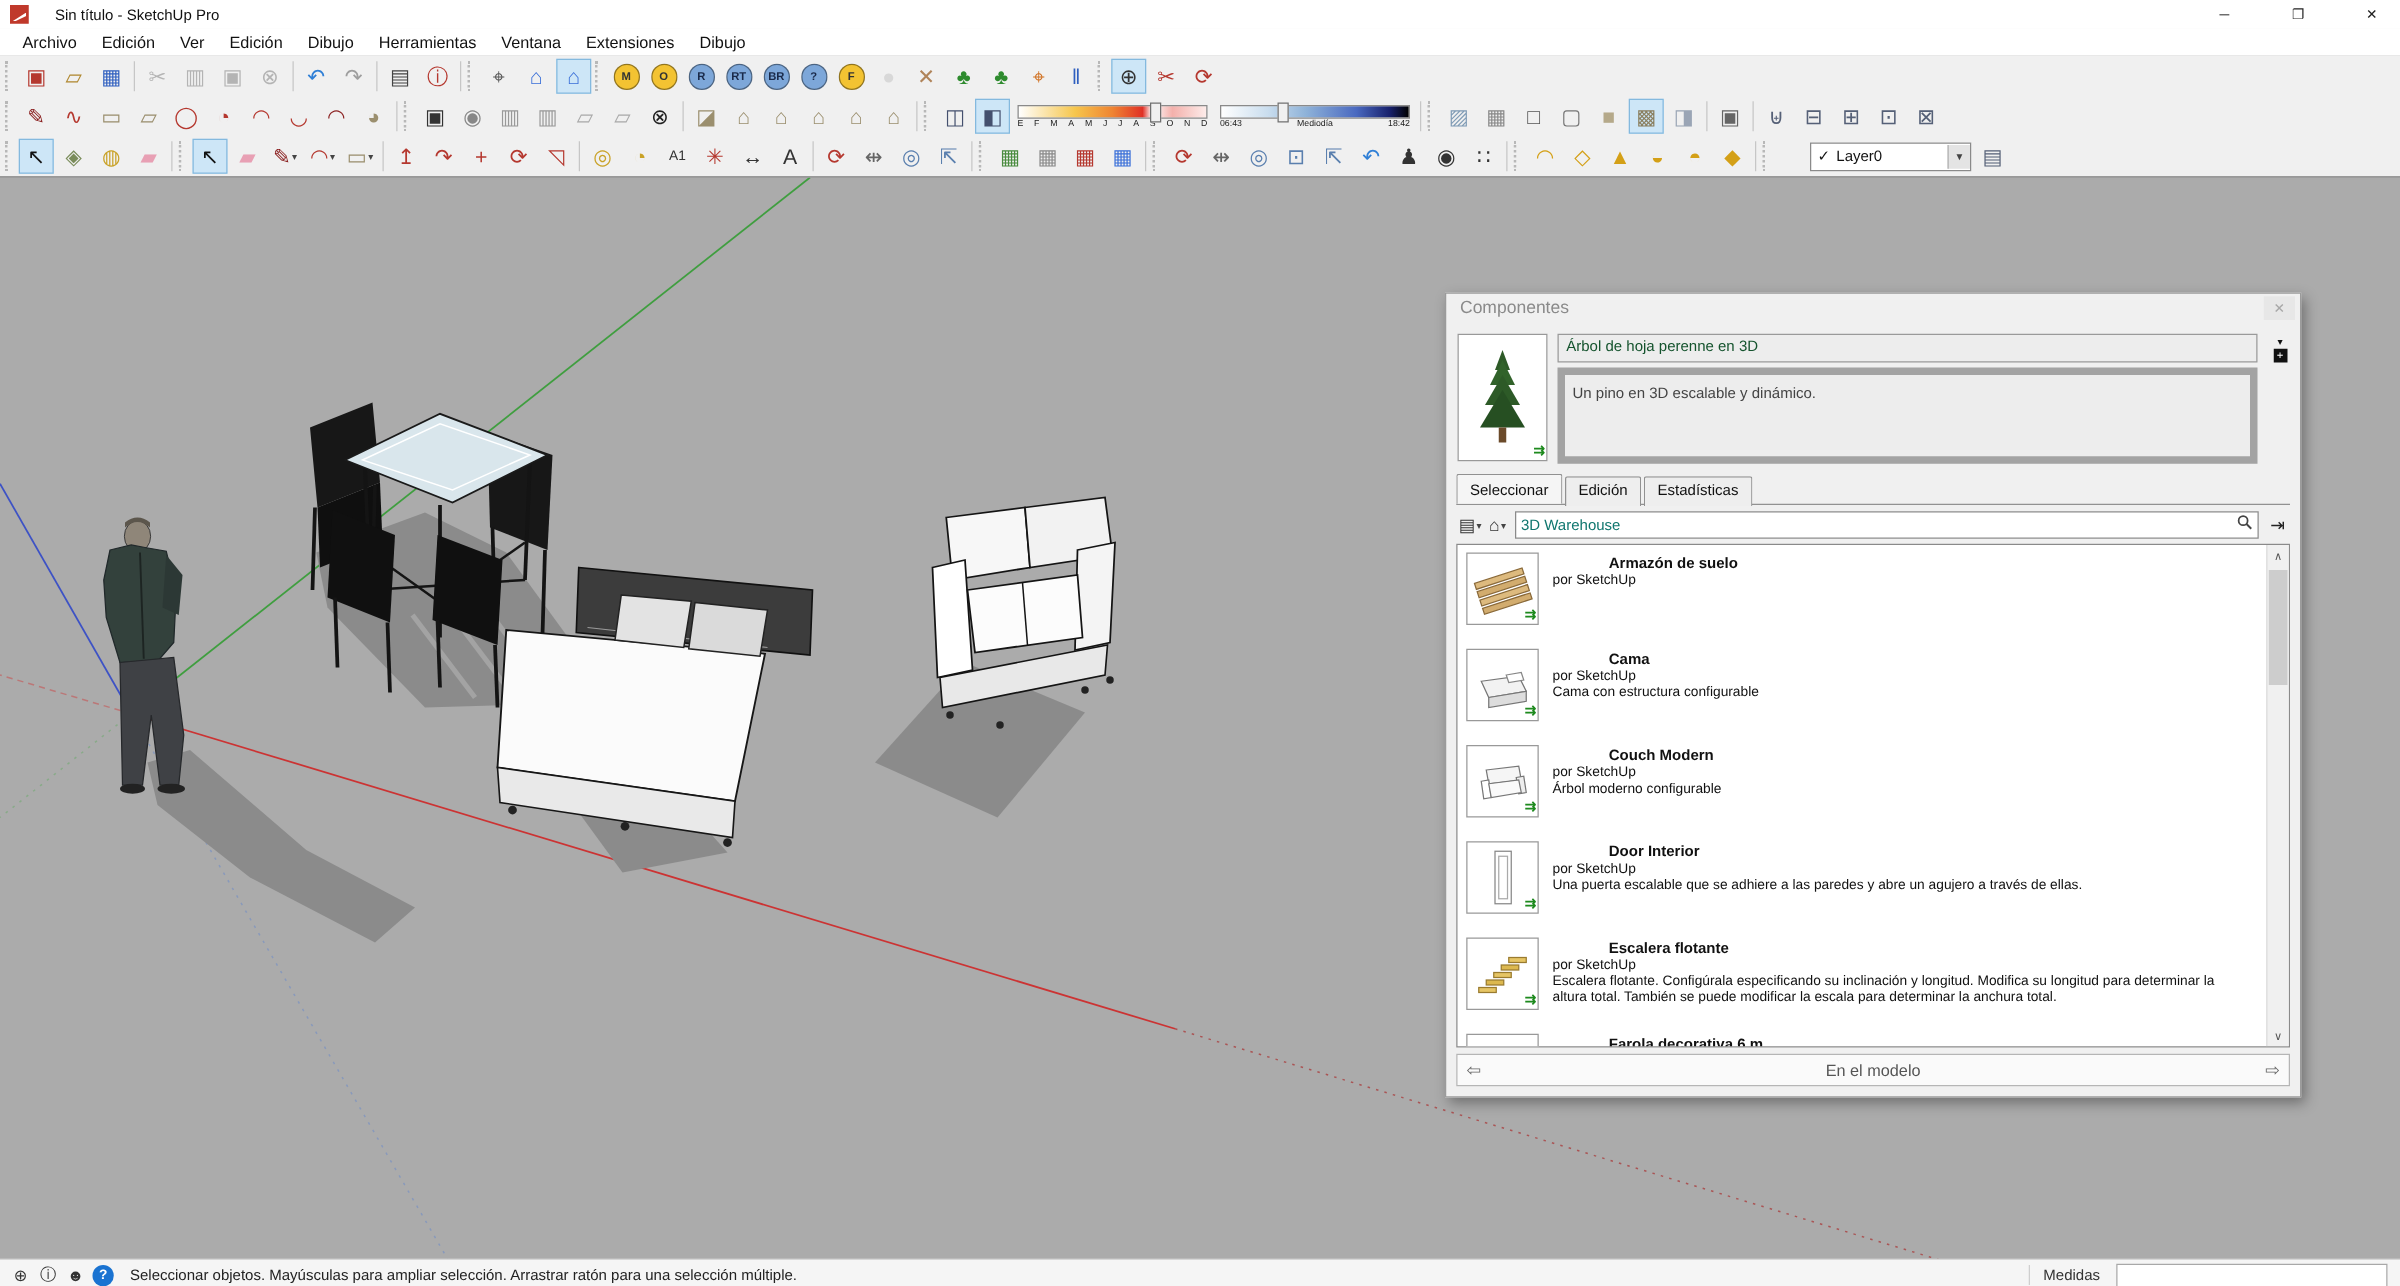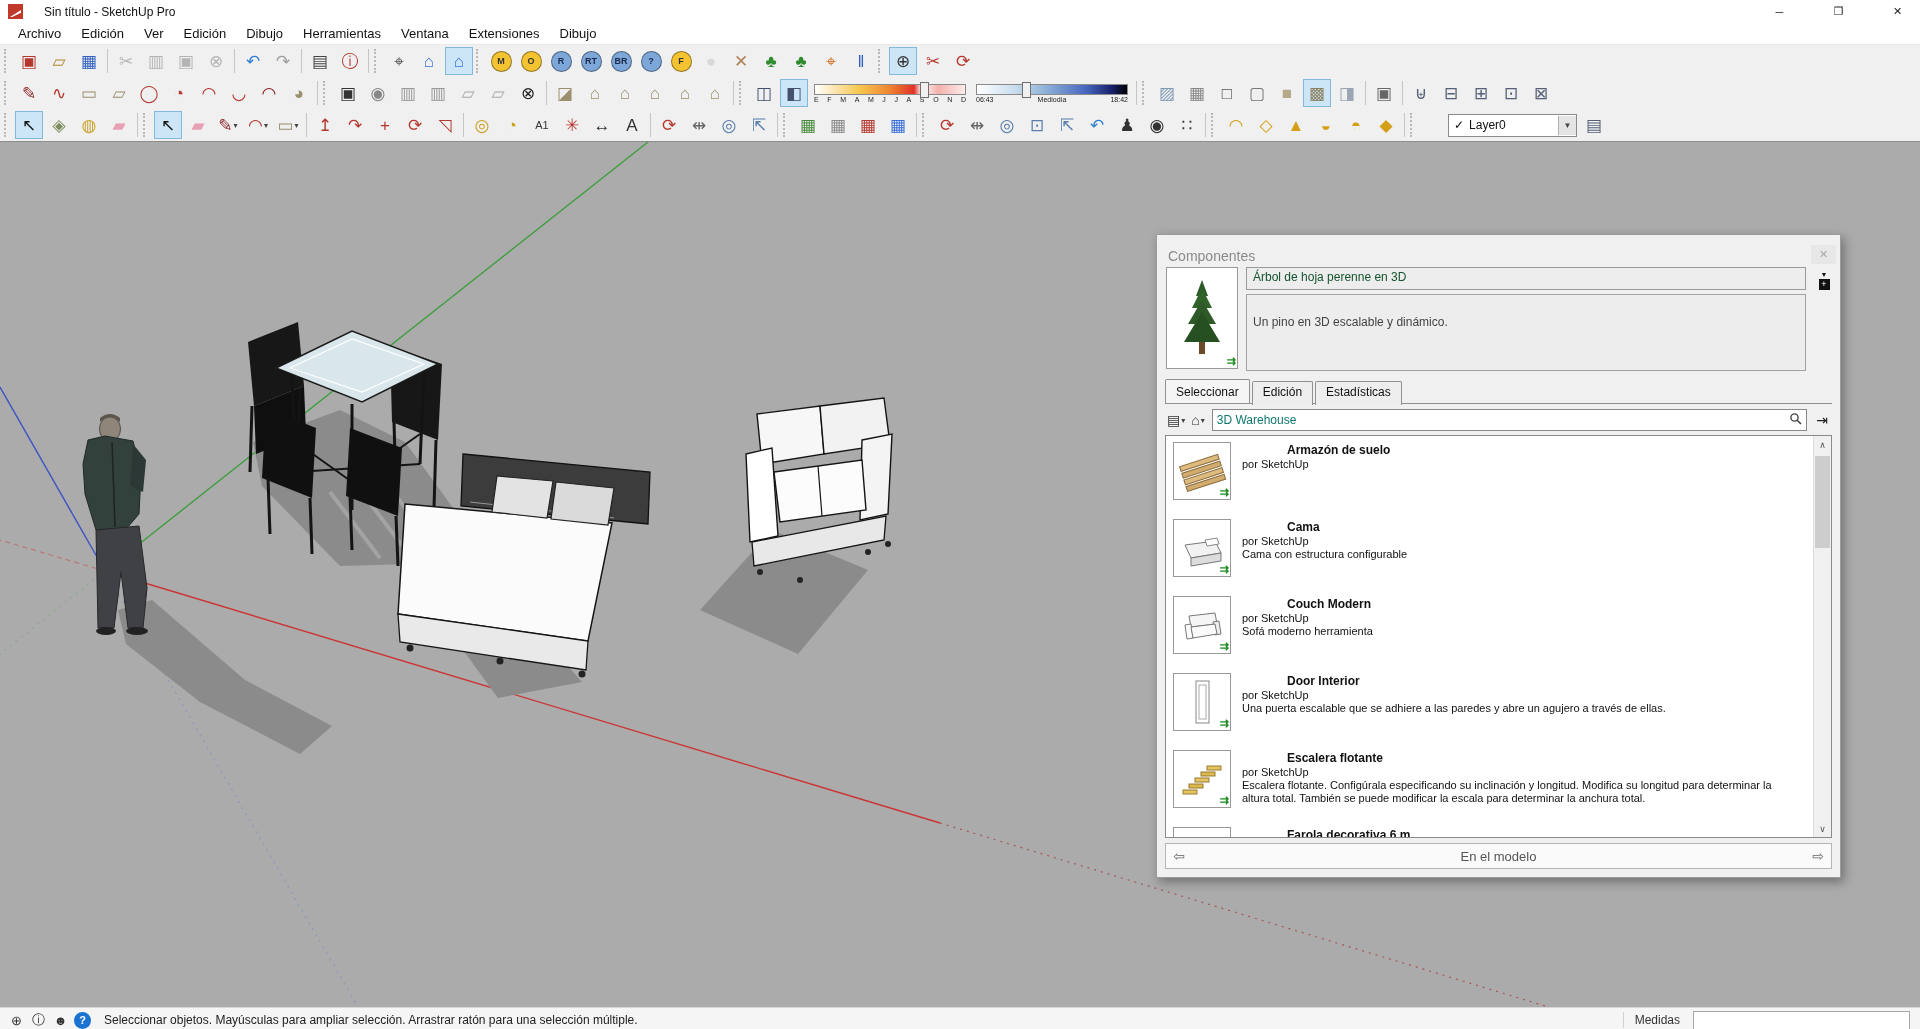--- a/index.html
+++ b/index.html
@@ -38,29 +38,29 @@
   .slider-labels{display:flex;justify-content:space-between;font-size:7px;color:#222;margin-top:1px;}
   .combo{width:122px;height:21px;background:#fff;border:1px solid #8a8a8a;display:flex;align-items:center;
          font-size:12px;padding-left:5px;gap:5px;flex:none;margin:0 2px;}
   .combo-arrow{margin-left:auto;width:17px;height:19px;background:#e4e4e4;border-left:1px solid #b0b0b0;
                font-size:8px;display:flex;align-items:center;justify-content:center;color:#444;}
   
   .viewport{position:relative;height:865px;background:#ababab;border-top:1px solid #8d8d8d;overflow:hidden;}
   
   .panel{position:absolute;left:1156px;top:92px;width:683px;height:642px;background:#f0f0f0;
          border:1px solid #9b9b9b;box-shadow:3px 4px 10px rgba(0,0,0,.35);display:flex;flex-direction:column;}
-  .panel-header{height:27px;display:flex;align-items:flex-end;padding:2px 4px 0 11px;font-size:14px;color:#8a8a8a;gap:42px;}
+  .panel-header{height:27px;display:flex;align-items:flex-start;padding:2px 4px 0 11px;font-size:14px;color:#8a8a8a;gap:42px;}
   .panel-close{margin-left:auto;width:25px;height:19px;background:#e7e7e7;color:#a8a8a8;
                display:flex;align-items:center;justify-content:center;font-size:11px;}
   .panel-preview{display:flex;padding:3px 6px 5px 9px;gap:8px;height:104px;}
   .preview-thumb{width:70px;height:100px;background:#fff;border:1px solid #999;position:relative;flex:none;
                  display:flex;align-items:center;justify-content:center;}
   .preview-fields{flex:1;display:flex;flex-direction:column;gap:4px;}
   .field-name{height:17px;background:#ededed;border:1px solid #9a9a9a;font-size:12px;color:#14532d;padding:2px 6px;}
-  .field-desc{flex:1;background:#ededed;border:1px solid #a3a3a3;font-size:12px;color:#444;padding:20px 6px;}
+  .field-desc{flex:1;background:#ededed;border:6px solid #a3a3a3;font-size:12px;color:#444;padding:7px 6px;}
   .preview-side{width:20px;display:flex;flex-direction:column;align-items:center;padding-top:4px;}
   .panes-btn{width:15px;display:flex;flex-direction:column;align-items:center;gap:1px;}
   .panes-btn .tri{font-size:7px;color:#111;line-height:1;}
   .panes-btn .plus{width:11px;height:11px;background:#111;color:#fff;font-size:9px;line-height:11px;text-align:center;}
   .badge{position:absolute;right:1px;bottom:1px;color:#1e8a1e;font-weight:bold;font-size:11px;line-height:1;}
   .tabs{display:flex;padding:3px 8px 0;position:relative;}
   .tab{padding:3px 10px 4px;font-size:12px;border:1px solid #919191;border-bottom:none;
        background:#eee;border-radius:2px 2px 0 0;margin-right:2px;position:relative;top:2px;}
   .tab.active{background:#f5f5f5;top:0;padding-top:5px;z-index:2;}
   .tabline{height:1px;background:#919191;margin:0 8px;}
@@ -715,21 +715,21 @@
       <polygon points="12,16 38,13 40,24 14,27" fill="#f5f5f5" stroke="#777"></polygon>
       <polygon points="8,25 14,24 16,38 10,39" fill="#fff" stroke="#777"></polygon>
       <polygon points="36,22 42,21 44,34 38,35" fill="#eee" stroke="#777"></polygon>
       <polygon points="14,27 38,24 40,34 16,38" fill="#fafafa" stroke="#777"></polygon>
               </svg>
               <span class="badge">⇉</span>
             </div>
             <div class="comp-text">
               <div class="comp-title">Couch Modern</div>
               <div class="comp-author">por SketchUp</div>
-              <div class="comp-desc">Sofá moderno herramienta</div>
+              <div class="comp-desc">Árbol moderno configurable</div>
             </div>
           </div>
           <div class="comp-item">
             <div class="comp-thumb">
               <svg xmlns="http://www.w3.org/2000/svg" width="50" height="50" viewBox="0 0 50 50">
       <rect x="19" y="4" width="13" height="42" fill="#fff" stroke="#888"></rect>
       <rect x="22" y="8" width="7" height="34" fill="none" stroke="#aaa"></rect>
               </svg>
               <span class="badge">⇉</span>
             </div>

